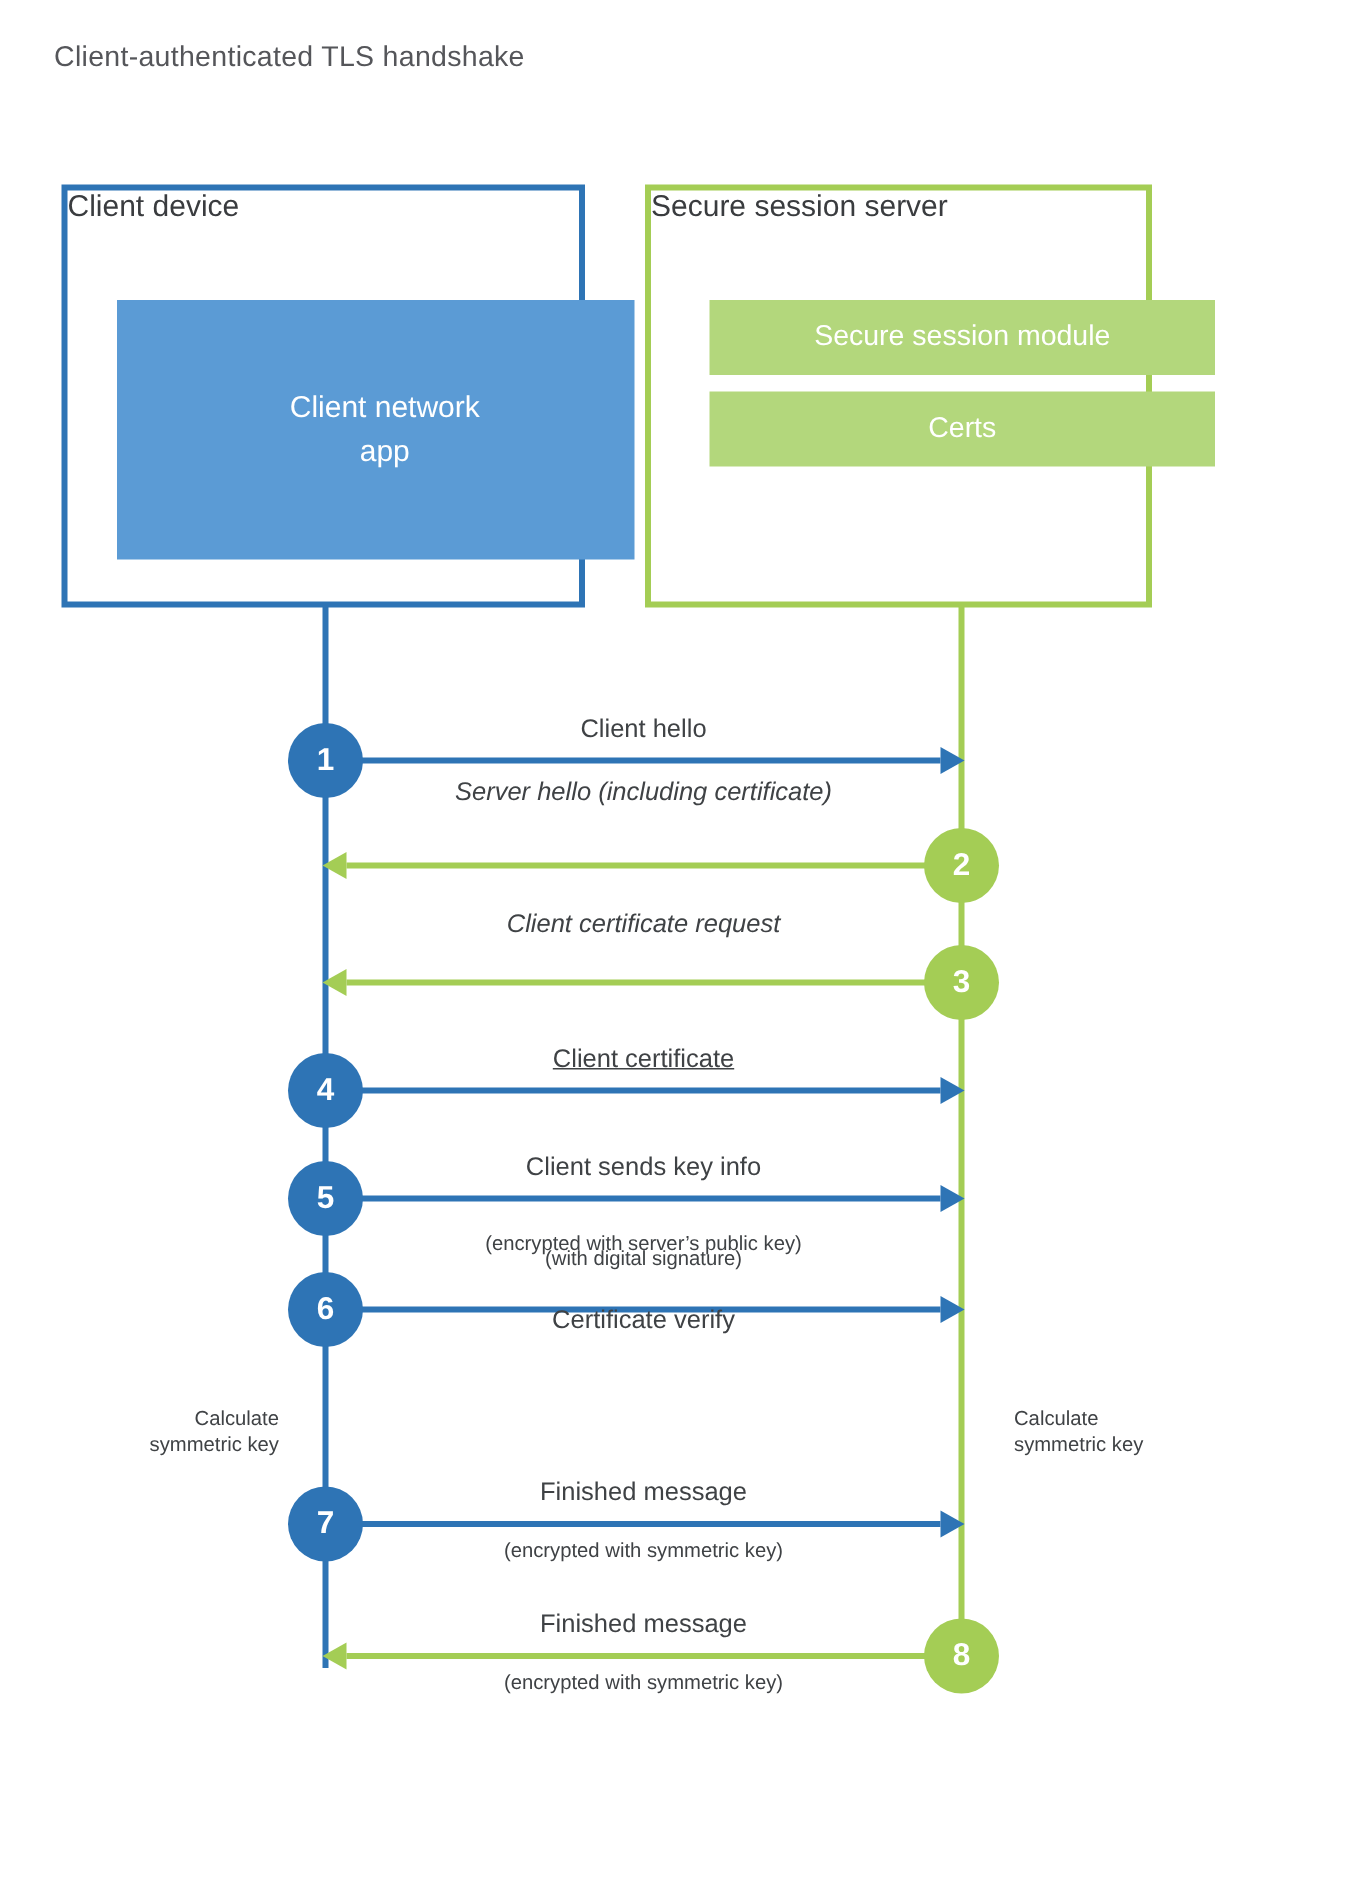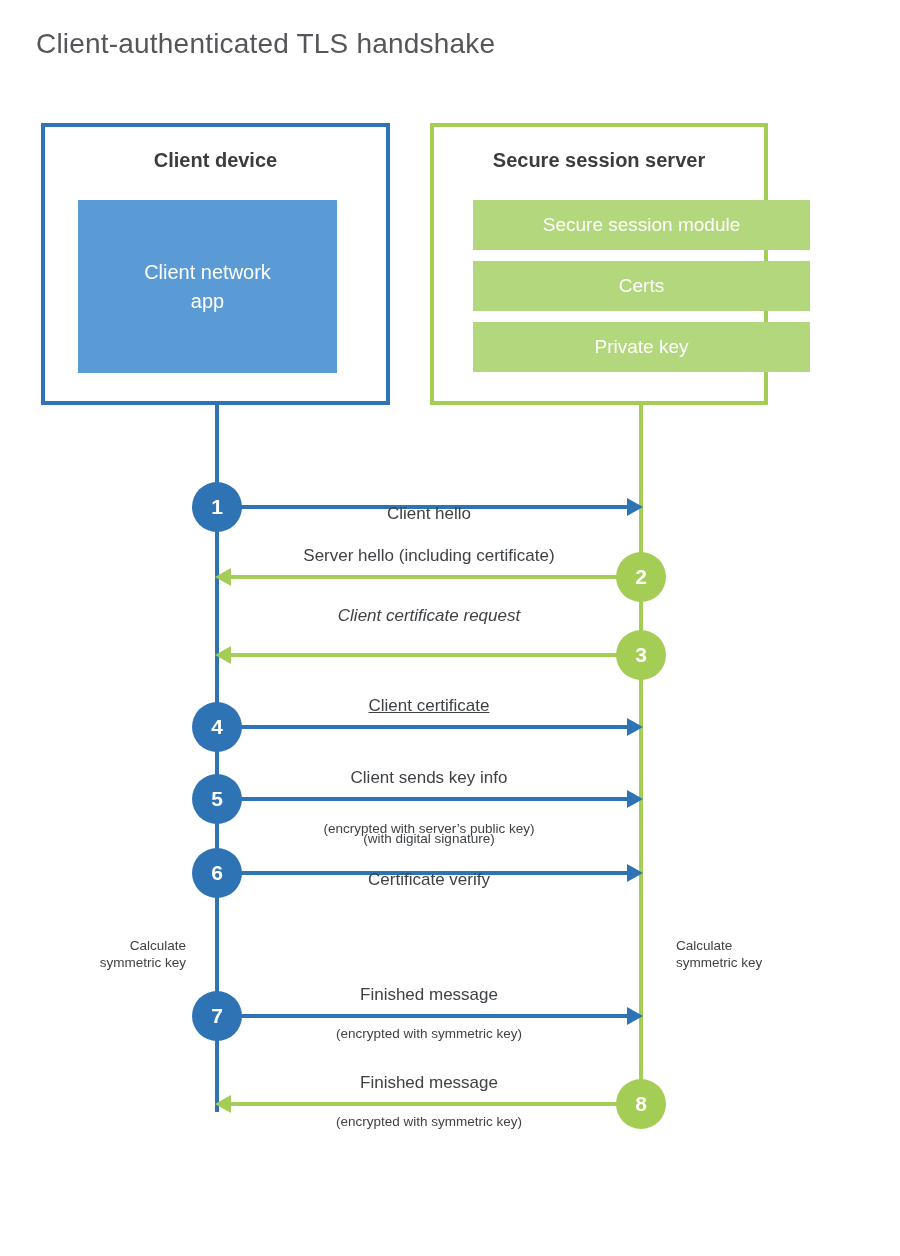--- a/index.html
+++ b/index.html
@@ -10,34 +10,35 @@
     --text:#3f4245;
     --heading:#3a3c3f;
   }
   html,body{margin:0;padding:0;background:#ffffff;}
   .stage{
     position:relative;width:900px;height:1256px;background:#ffffff;
     font-family:"Liberation Sans",sans-serif;overflow:hidden;
   }
   .title{
     position:absolute;left:36px;top:28px;
-    font-size:28px;font-weight:300;color:#55565a;letter-spacing:.2px;
+    font-size:19px;font-weight:300;color:#55565a;letter-spacing:.2px;
   }
   .box{position:absolute;top:123px;background:#ffffff;box-sizing:border-box;}
   .client-box{left:41px;width:349px;height:282px;border:4px solid var(--blue);}
   .server-box{left:430px;width:338px;height:282px;border:4px solid var(--green);}
   .box-title{
-    margin-top:22px;text-align:center;
-    font-size:20px;font-weight:bold;color:var(--heading);
+    text-align:left;
+    font-size:20px;font-weight:normal;color:var(--heading);
   }
   .client-app{
-    position:absolute;left:33px;top:73px;width:259px;height:173px;
+    position:absolute;left:33px;top:73px;width:333px;height:173px;
     background:var(--blue-light);color:#ffffff;font-size:20px;line-height:29px;
     display:flex;align-items:center;justify-content:center;text-align:center;
     white-space:pre-line;
+    padding-left:12px;
   }
   .server-bar{
     position:absolute;left:39px;width:337px;height:50px;
     background:var(--green-light);color:#ffffff;font-size:19px;
     display:flex;align-items:center;justify-content:center;
   }
   .bar-0{top:73px}.bar-1{top:134px}.bar-2{top:195px}
   .lifeline{position:absolute;width:4px;}
   .lifeline-client{left:215px;top:404px;height:708px;background:var(--blue);}
   .lifeline-server{left:639px;top:404px;height:700px;background:var(--green);}
@@ -76,34 +77,33 @@
   <div class="box client-box">
     <div class="box-title">Client device</div>
     <div class="client-app">Client network
 app</div>
   </div>
 
   <div class="box server-box">
     <div class="box-title">Secure session server</div>
     <div class="server-bar bar-1">Certs</div>
     <div class="server-bar bar-0">Secure session module</div>
-    <div class="server-bar bar-2">Private key</div>
   </div>
 
   <div class="lifeline lifeline-client"></div>
   <div class="lifeline lifeline-server"></div>
 
   <div id="rows">
       <div class="msg-line" style="top: 505px; left: 217px; width: 410px; background: rgb(46, 116, 181);"></div>
       <div class="msg-head" style="top: 498px; left: 627px; border-left: 16px solid rgb(46, 116, 181);"></div>
-      <div class="msg-label" style="top: 475px; margin-top: 28px;">Client hello</div>
+      <div class="msg-label" style="top: 475px;">Client hello</div>
       <div class="step step-blue" style="top: 482px; left: 192px;">1</div>
       <div class="msg-line" style="top: 575px; left: 231px; width: 410px; background: rgb(164, 205, 85);"></div>
       <div class="msg-head" style="top: 568px; left: 215px; border-right: 16px solid rgb(164, 205, 85);"></div>
-      <div class="msg-label" style="top: 545px;">Server hello (including certificate)</div>
+      <div class="msg-label" style="top: 517px; font-style: italic;">Server hello (including certificate)</div>
       <div class="step step-green" style="top: 552px; left: 616px;">2</div>
       <div class="msg-line" style="top: 653px; left: 231px; width: 410px; background: rgb(164, 205, 85);"></div>
       <div class="msg-head" style="top: 646px; left: 215px; border-right: 16px solid rgb(164, 205, 85);"></div>
       <div class="msg-label" style="top: 605px; font-style: italic;">Client certificate request</div>
       <div class="step step-green" style="top: 630px; left: 616px;">3</div>
       <div class="msg-line" style="top: 725px; left: 217px; width: 410px; background: rgb(46, 116, 181);"></div>
       <div class="msg-head" style="top: 718px; left: 627px; border-left: 16px solid rgb(46, 116, 181);"></div>
       <div class="msg-label" style="top: 695px; text-decoration: underline;">Client certificate</div>
       <div class="step step-blue" style="top: 702px; left: 192px;">4</div>
       <div class="msg-line" style="top: 797px; left: 217px; width: 410px; background: rgb(46, 116, 181);"></div>

